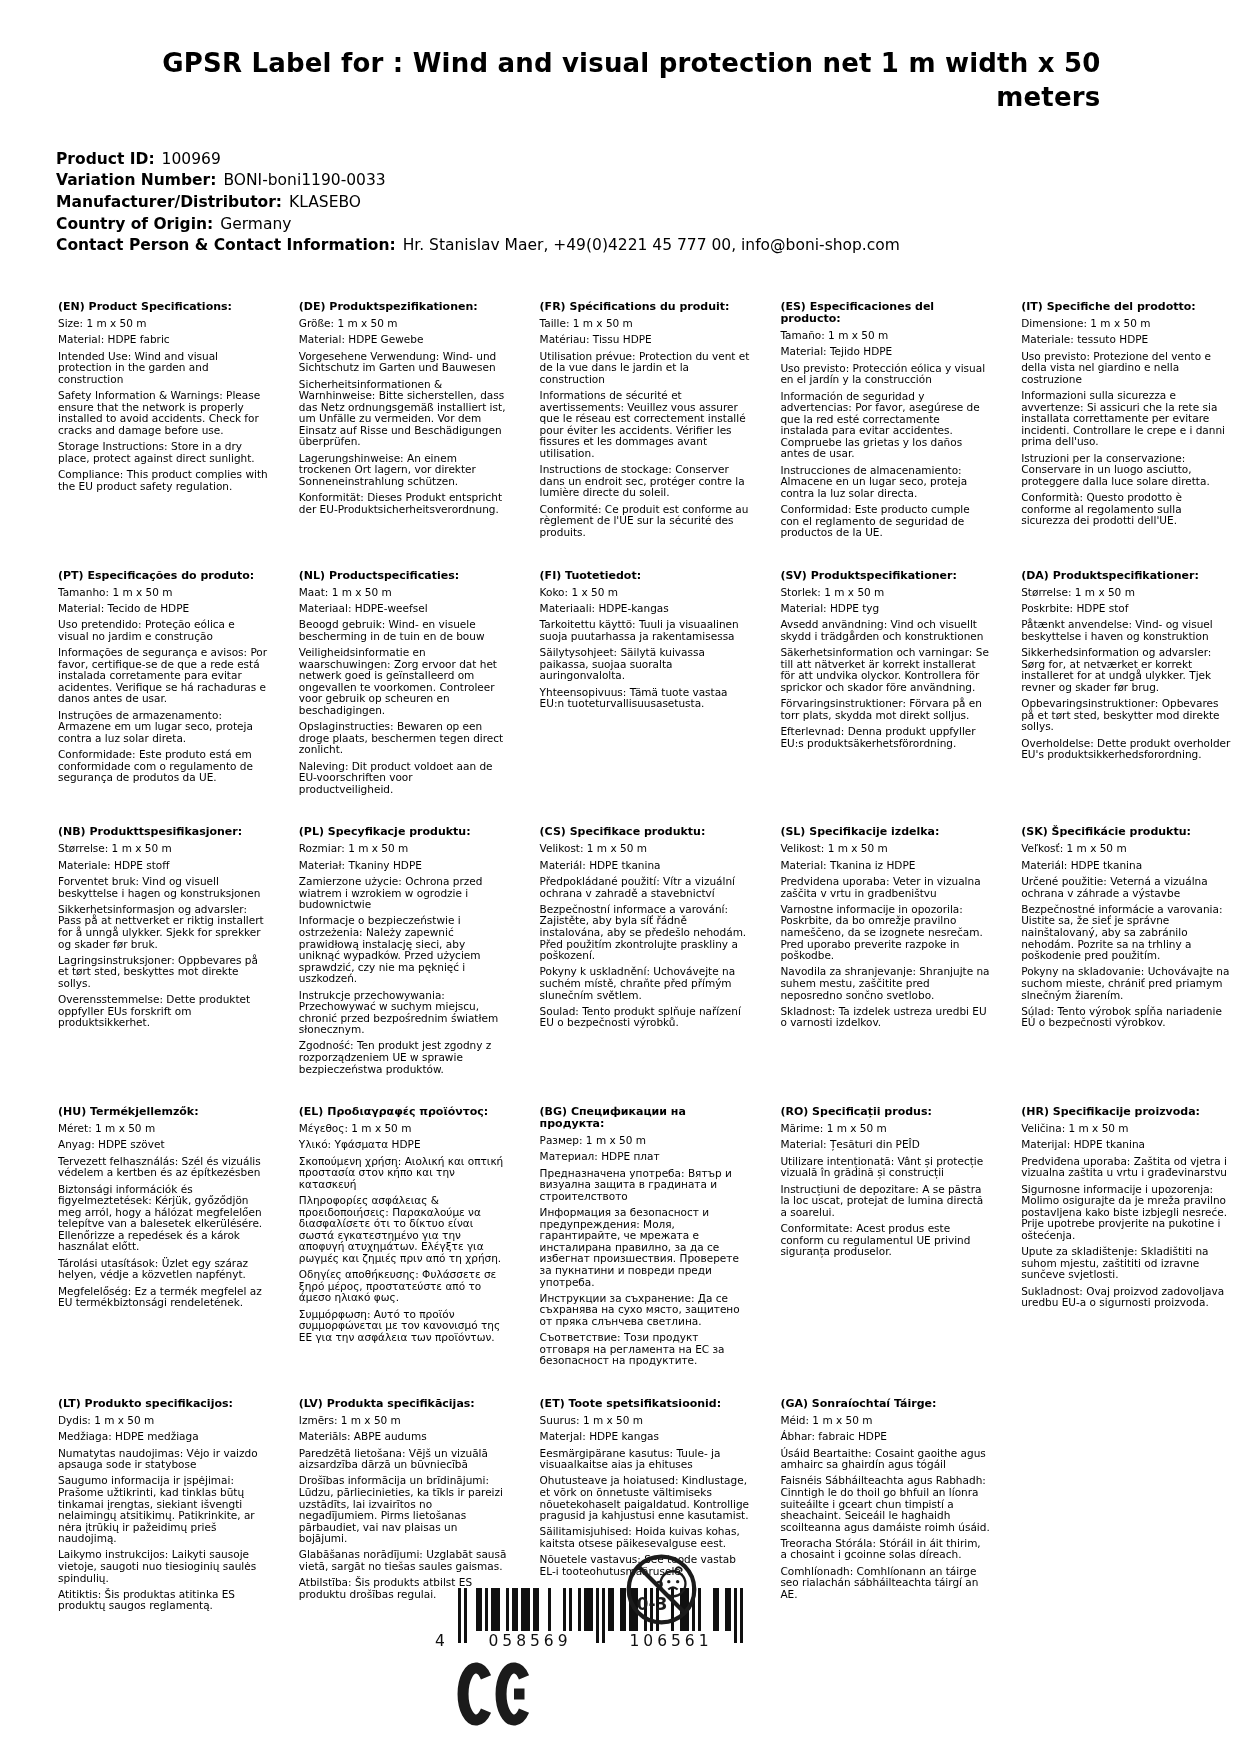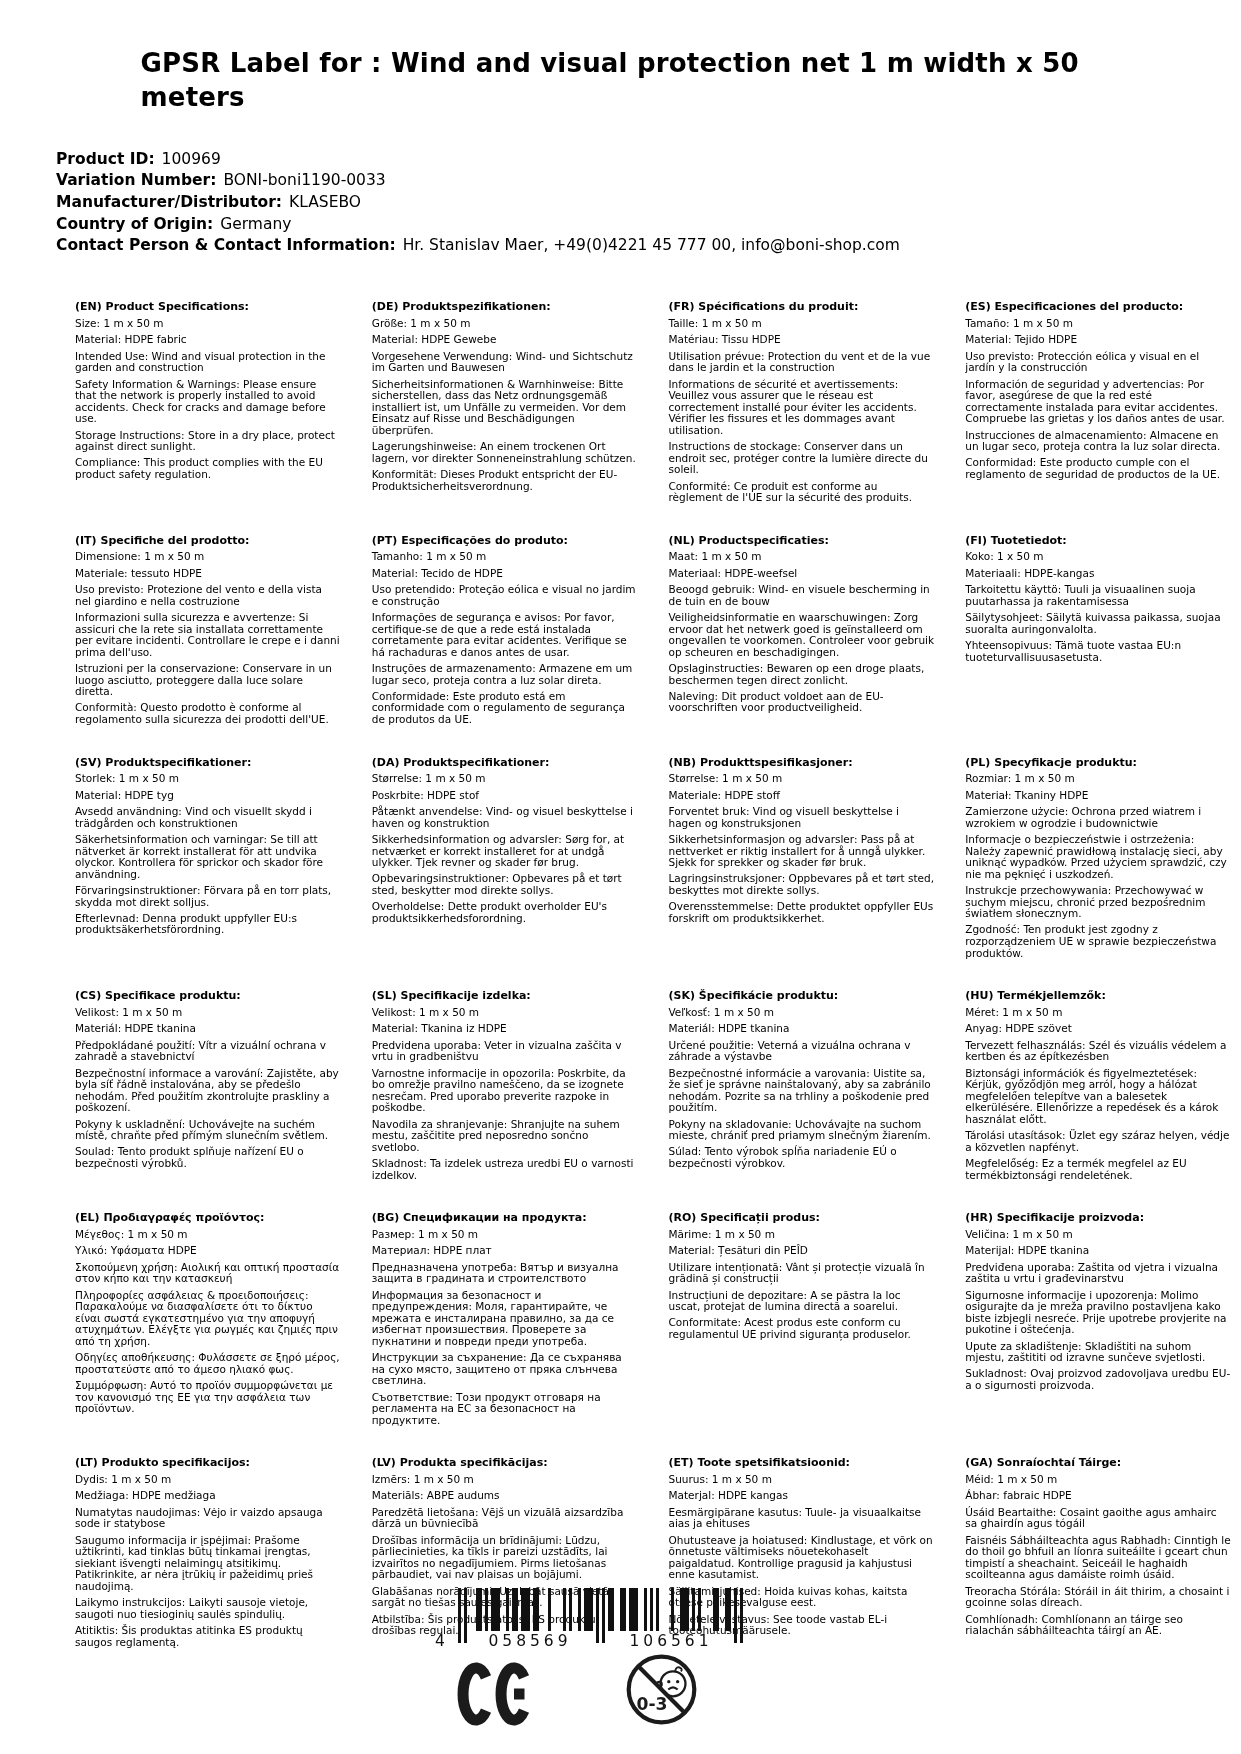--- a/index.html
+++ b/index.html
@@ -1,31 +1,31 @@
 <!DOCTYPE html>
 <html><head>
 <meta charset="utf-8">
 <style>
   html,body{margin:0;padding:0;background:#ffffff;}
   body{font-family:"DejaVu Sans",sans-serif;color:#000;}
   .page{position:relative;width:1241px;height:1754px;background:#fff;overflow:hidden;}
-  .title{margin:46px auto 0 auto;max-width:960px;text-align:left;font-weight:bold;
+  .title{margin:46px auto 0 auto;max-width:960px;text-align:right;font-weight:bold;
          font-size:26px;line-height:1.32;letter-spacing:.2px;}
   .info-block{margin:34px 0 0 56px;font-size:15.5px;line-height:1.4;}
   .info-row{white-space:nowrap;}
   .info-label{font-weight:bold;margin-right:7px;}
-  .specs-grid{display:grid;grid-template-columns:repeat(4,1fr);column-gap:16px;row-gap:46px;
-              margin:44px 10px 0 75px;align-items:start;gap:31px;}
+  .specs-grid{display:grid;grid-template-columns:repeat(5,1fr);column-gap:16px;row-gap:46px;
+              margin:44px 10px 0 58px;align-items:start;gap:31px;}
   .cell{font-size:10.5px;line-height:1.1;overflow-wrap:break-word;}
   .cell-head{font-weight:bold;font-size:11px;margin:0 0 1px 0;}
   .cell p{margin:4.8px 0 0 0;}
   .barcode-wrap{position:absolute;left:398px;top:1588px;width:350px;height:64px;}
   .bc-num{font-family:"DejaVu Sans",sans-serif;font-size:15.5px;letter-spacing:4px;fill:#101010;}
   .ce-wrap{position:absolute;left:455px;top:1662px;}
-  .age-wrap{position:absolute;left:624px;top:1652px;text-decoration:underline;}
+  .age-wrap{position:absolute;left:624px;top:1552px;text-decoration:underline;}
   .age-label{font-family:"DejaVu Sans",sans-serif;font-weight:bold;font-size:16.5px;fill:#1b1b1b;}
 </style>
 </head>
 <body>
 
 <div class="page">
 
   <div class="title">GPSR Label for : Wind and visual protection net 1 m width x 50 meters</div>
 
   <div class="info-block" id="info-block">

